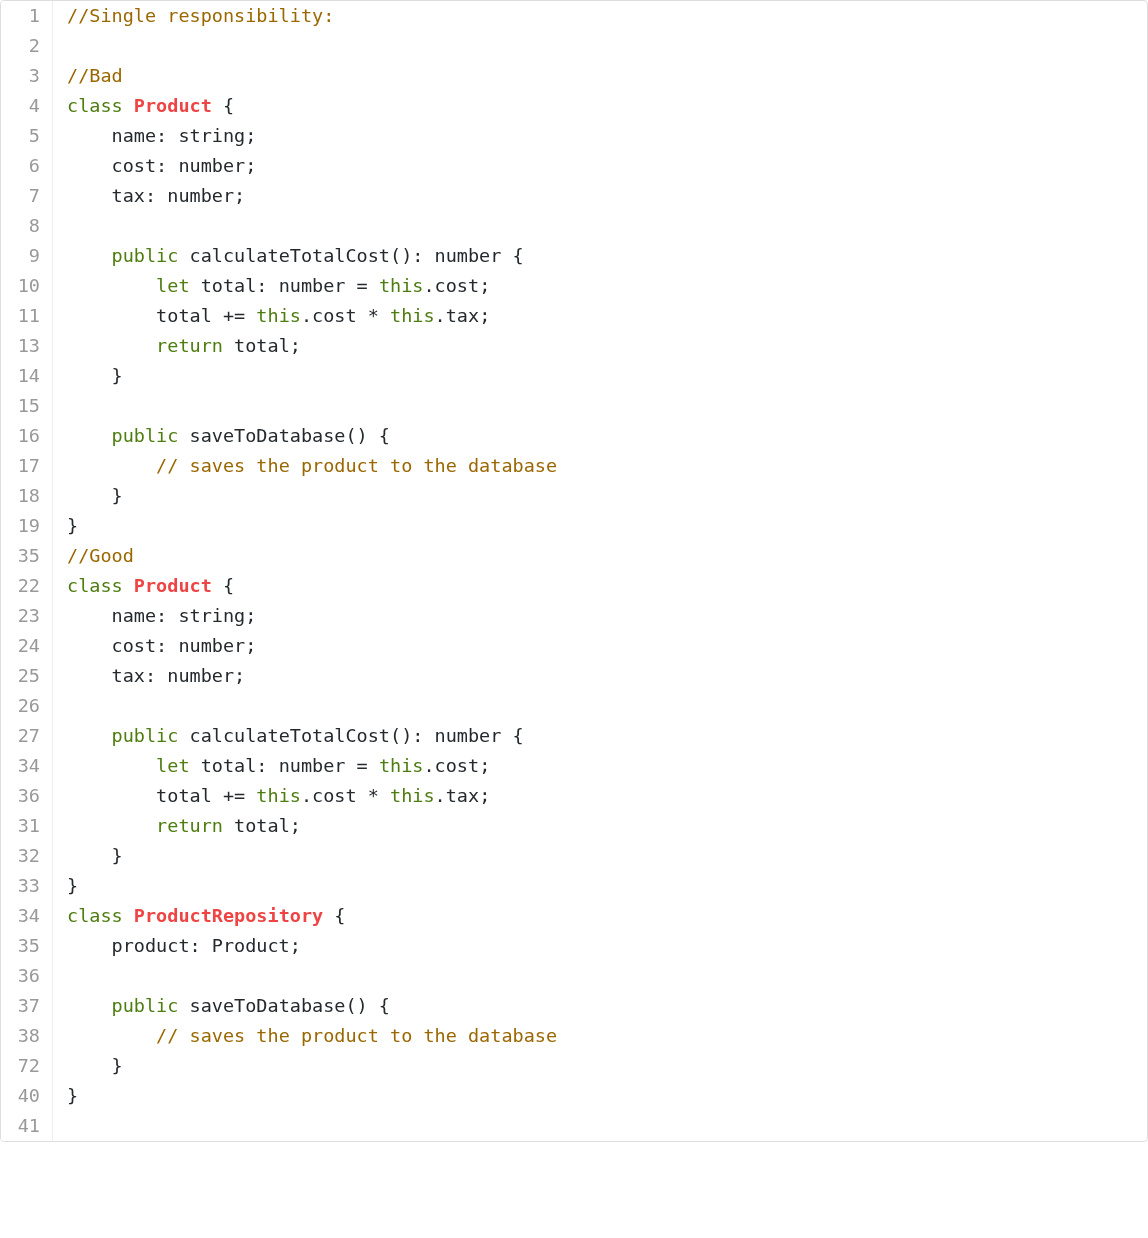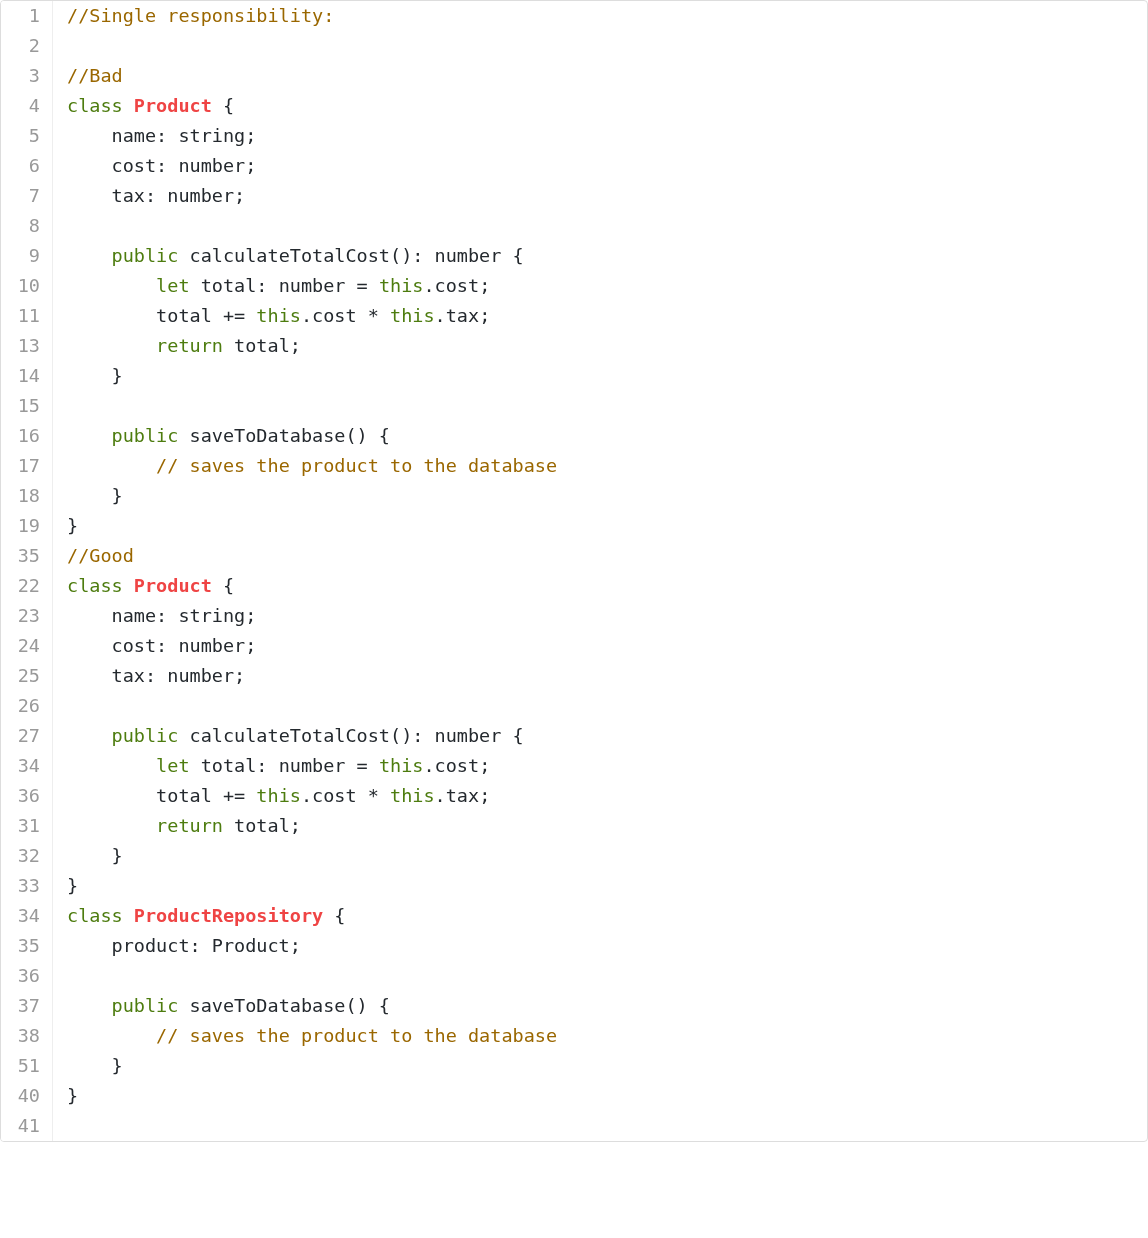--- a/index.html
+++ b/index.html
@@ -76,16 +76,16 @@
     <div class="line"><div class="gutter">34</div><div class="code"><span class="tok-plain">        </span><span class="tok-keyword">let</span><span class="tok-plain"> total: number = </span><span class="tok-keyword">this</span><span class="tok-plain">.cost;</span></div></div>
     <div class="line"><div class="gutter">36</div><div class="code"><span class="tok-plain">        total += </span><span class="tok-keyword">this</span><span class="tok-plain">.cost * </span><span class="tok-keyword">this</span><span class="tok-plain">.tax;</span></div></div>
     <div class="line"><div class="gutter">31</div><div class="code"><span class="tok-plain">        </span><span class="tok-keyword">return</span><span class="tok-plain"> total;</span></div></div>
     <div class="line"><div class="gutter">32</div><div class="code"><span class="tok-plain">    }</span></div></div>
     <div class="line"><div class="gutter">33</div><div class="code"><span class="tok-plain">}</span></div></div>
     <div class="line"><div class="gutter">34</div><div class="code"><span class="tok-keyword">class</span><span class="tok-plain"> </span><span class="tok-type">ProductRepository</span><span class="tok-plain"> {</span></div></div>
     <div class="line"><div class="gutter">35</div><div class="code"><span class="tok-plain">    product: Product;</span></div></div>
     <div class="line"><div class="gutter">36</div><div class="code"></div></div>
     <div class="line"><div class="gutter">37</div><div class="code"><span class="tok-plain">    </span><span class="tok-keyword">public</span><span class="tok-plain"> saveToDatabase() {</span></div></div>
     <div class="line"><div class="gutter">38</div><div class="code"><span class="tok-plain">        </span><span class="tok-comment">// saves the product to the database</span></div></div>
-    <div class="line"><div class="gutter">51</div><div class="code"><span class="tok-plain">    }</span></div></div>
+    <div class="line"><div class="gutter">72</div><div class="code"><span class="tok-plain">    }</span></div></div>
     <div class="line"><div class="gutter">40</div><div class="code"><span class="tok-plain">}</span></div></div>
     <div class="line"><div class="gutter">41</div><div class="code"></div></div>
   </div>
 
 </body></html>

